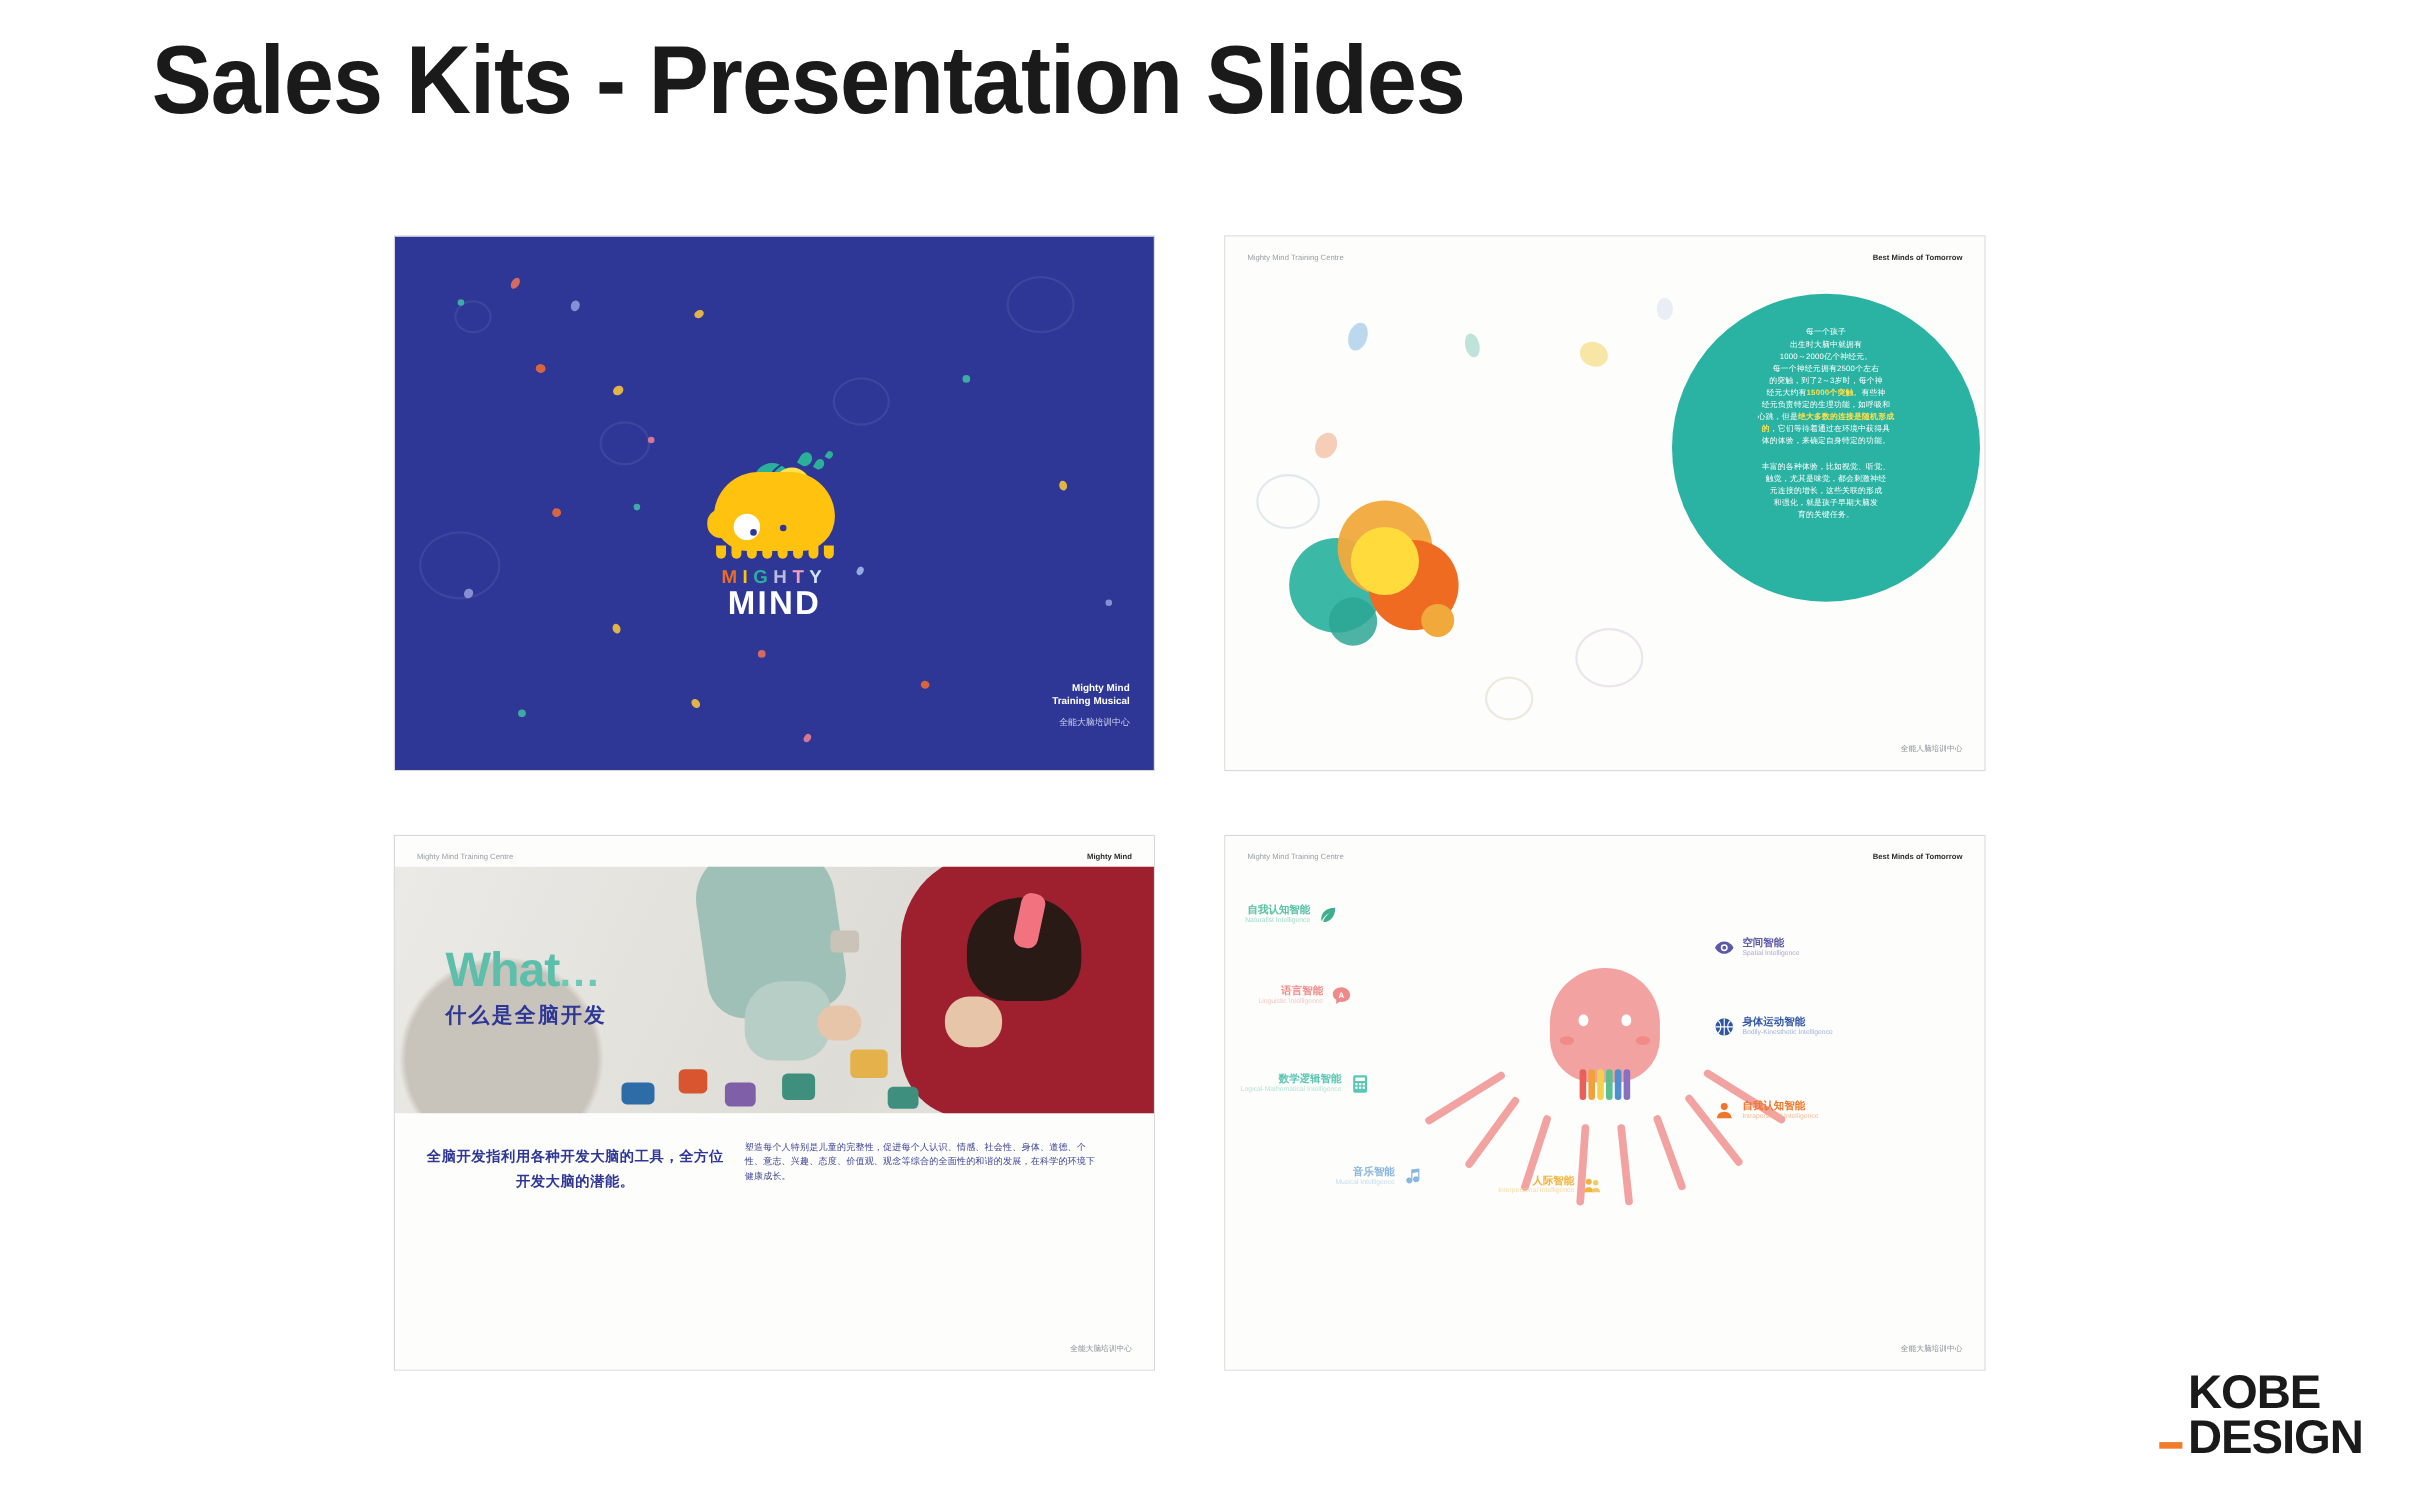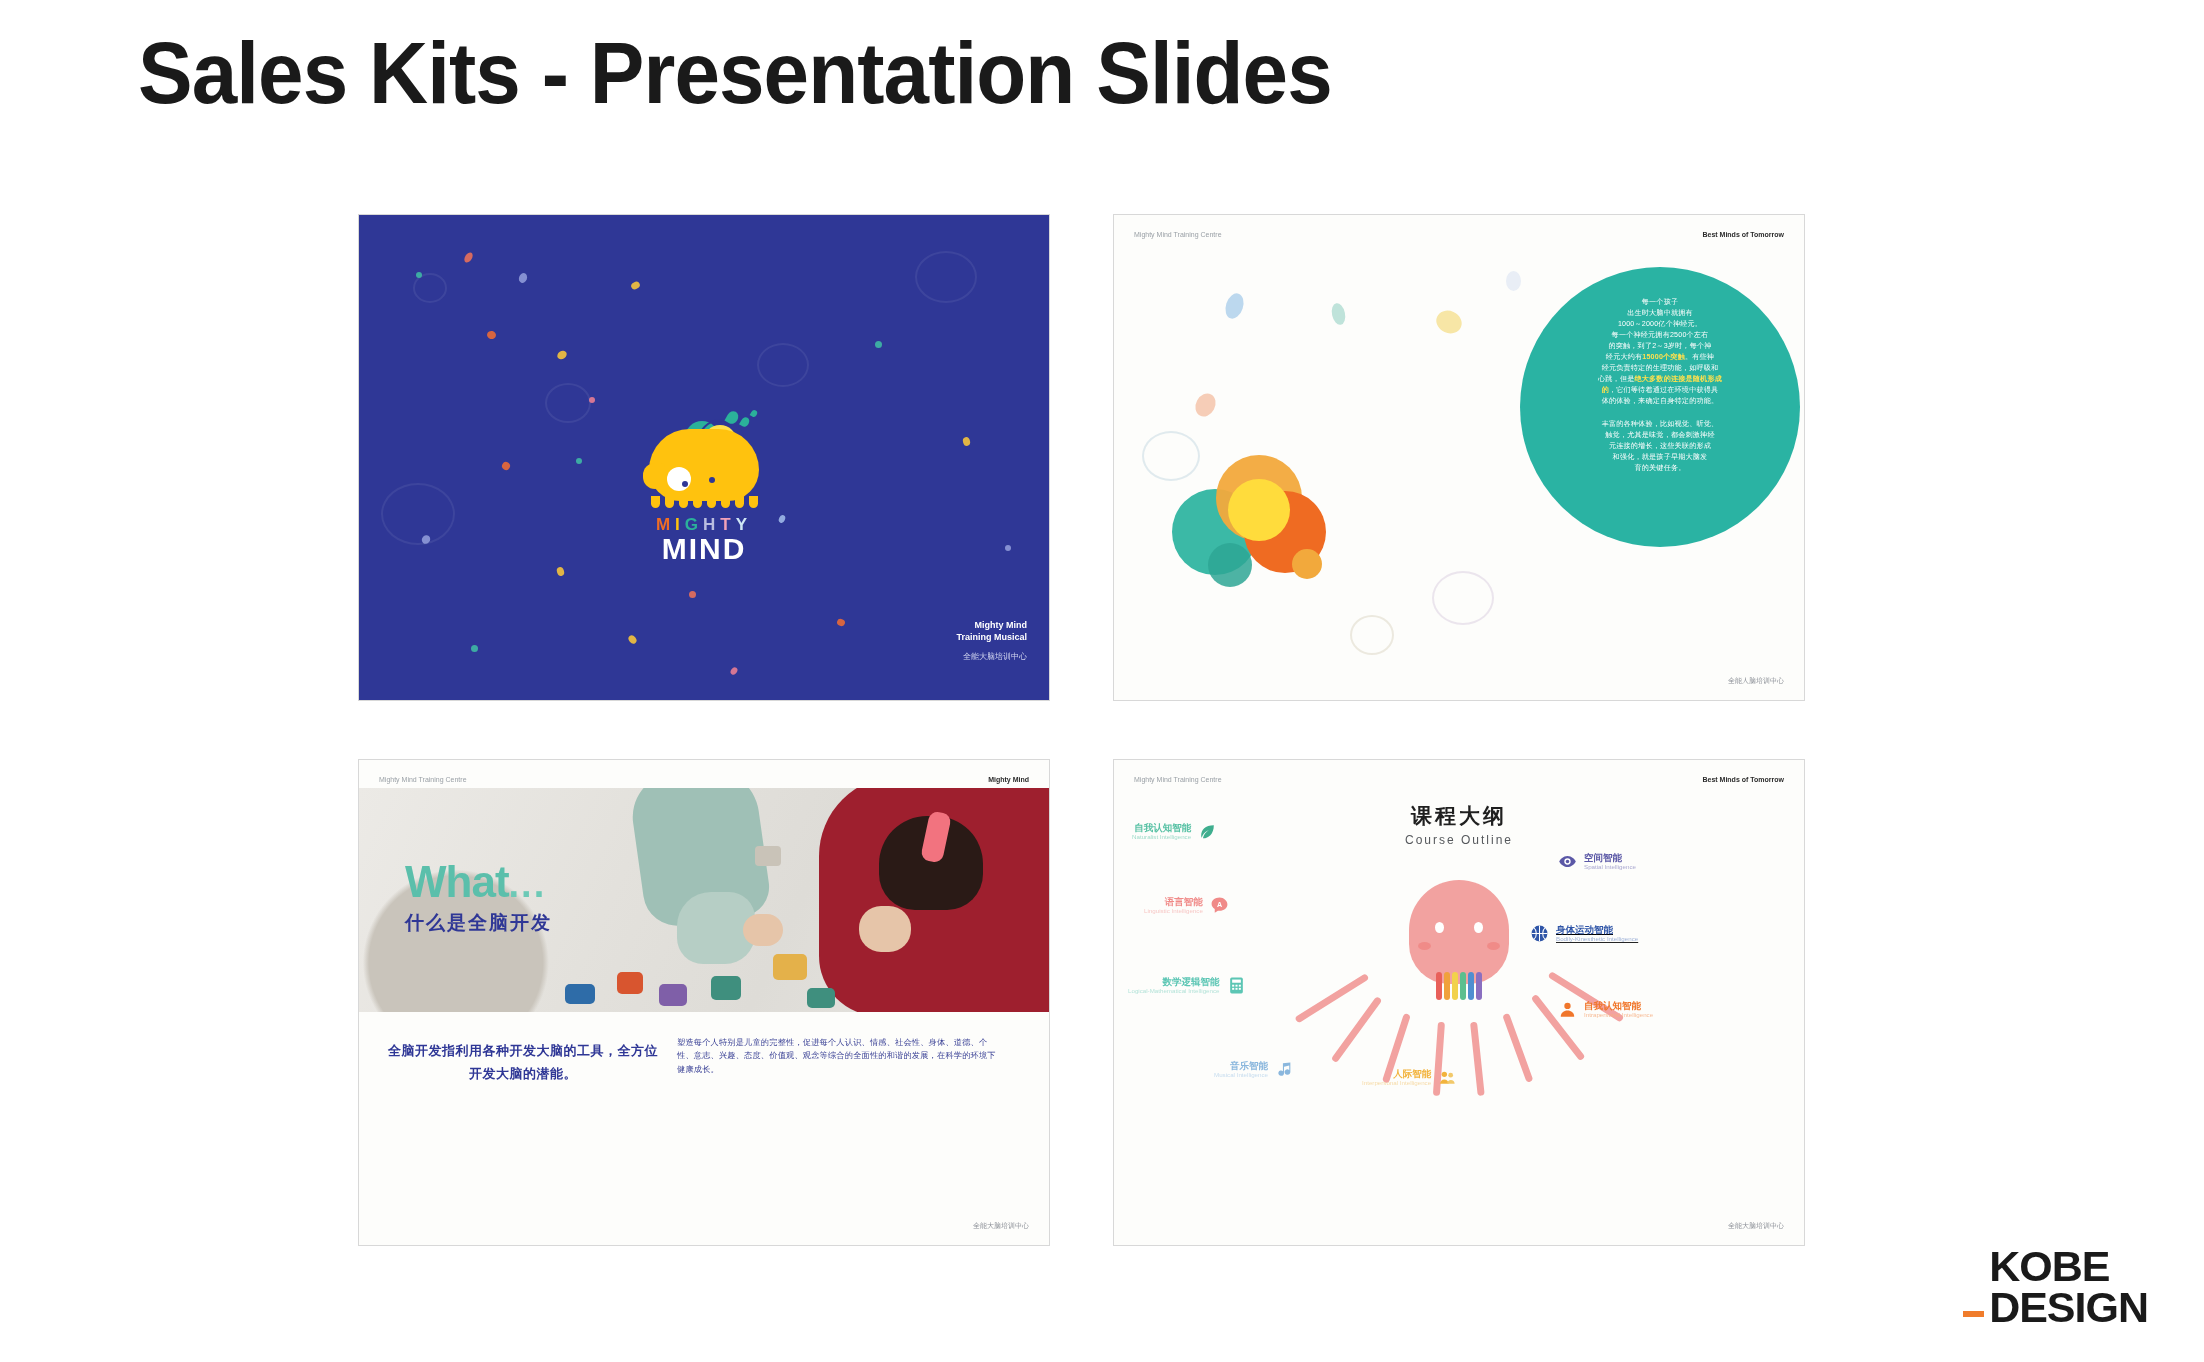--- a/index.html
+++ b/index.html
@@ -386,24 +386,20 @@
 
         <div class="ftr-r">全能大脑培训中心</div>
       </div>
     </div>
 
     <div class="slide" id="slide-4">
       <div class="light">
         <div class="hdr-l">Mighty Mind Training Centre</div>
         <div class="hdr-r">Best Minds of Tomorrow</div>
 
-        <div class="co-title">
-          <div class="co-cn">课程大纲</div>
-          <div class="co-en">Course Outline</div>
-        </div>
 
         <div class="octo">
           <div class="arm" style="left:10px;  top:96px;  width:7px; height:84px; transform:rotate(58deg);"></div>
           <div class="arm" style="left:22px;  top:118px; width:7px; height:78px; transform:rotate(36deg);"></div>
           <div class="arm" style="left:50px;  top:134px; width:7px; height:72px; transform:rotate(18deg);"></div>
           <div class="arm" style="left:84px;  top:142px; width:7px; height:74px; transform:rotate(4deg);"></div>
           <div class="arm" style="left:116px; top:142px; width:7px; height:74px; transform:rotate(-6deg);"></div>
           <div class="arm" style="left:148px; top:134px; width:7px; height:72px; transform:rotate(-20deg);"></div>
           <div class="arm" style="left:176px; top:116px; width:7px; height:80px; transform:rotate(-38deg);"></div>
           <div class="arm" style="left:192px; top:94px;  width:7px; height:86px; transform:rotate(-58deg);"></div>
@@ -500,21 +496,21 @@
                 <circle cx="12" cy="12" r="4" fill="#fff"></circle>
                 <circle cx="12" cy="12" r="2.2" fill="#5b58a6"></circle>
               </svg>
           </div>
           <div class="txt">
             <div class="cn" style="color:#5b58a6">空间智能</div>
             <div class="en" style="color:#9a98c9">Spatial Intelligence</div>
           </div>
         </div>
 
-        <div class="label" style="left:416px; top:164px;text-decoration:underline;">
+        <div class="label" style="left:444px; top:164px;">
           <div class="ico">
             <svg viewBox="0 0 24 24" width="19" height="19">
                 <circle cx="12" cy="12" r="10" fill="#2f55a7"></circle>
                 <g stroke="#fff" stroke-width="1.3" fill="none">
                   <path d="M2 12h20"></path>
                   <path d="M12 2v20"></path>
                   <path d="M5 5c4 3 4 11 0 14"></path>
                   <path d="M19 5c-4 3-4 11 0 14"></path>
                 </g>
               </svg>

